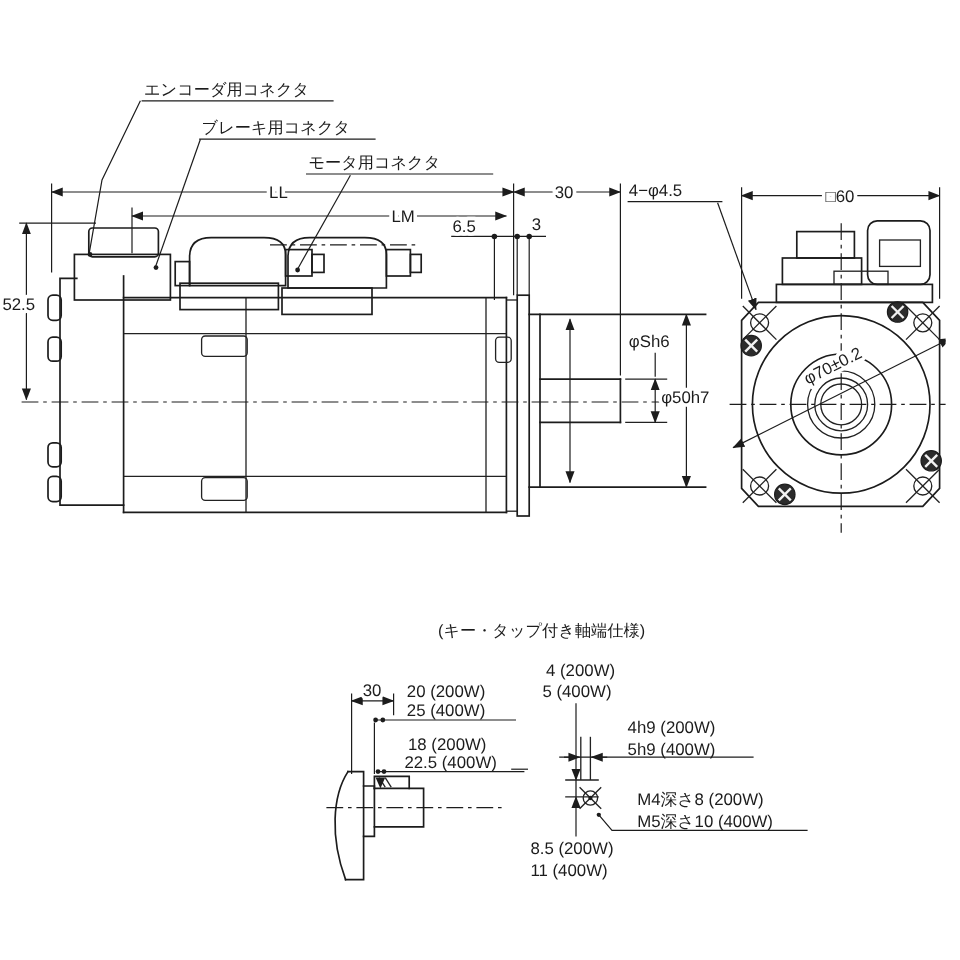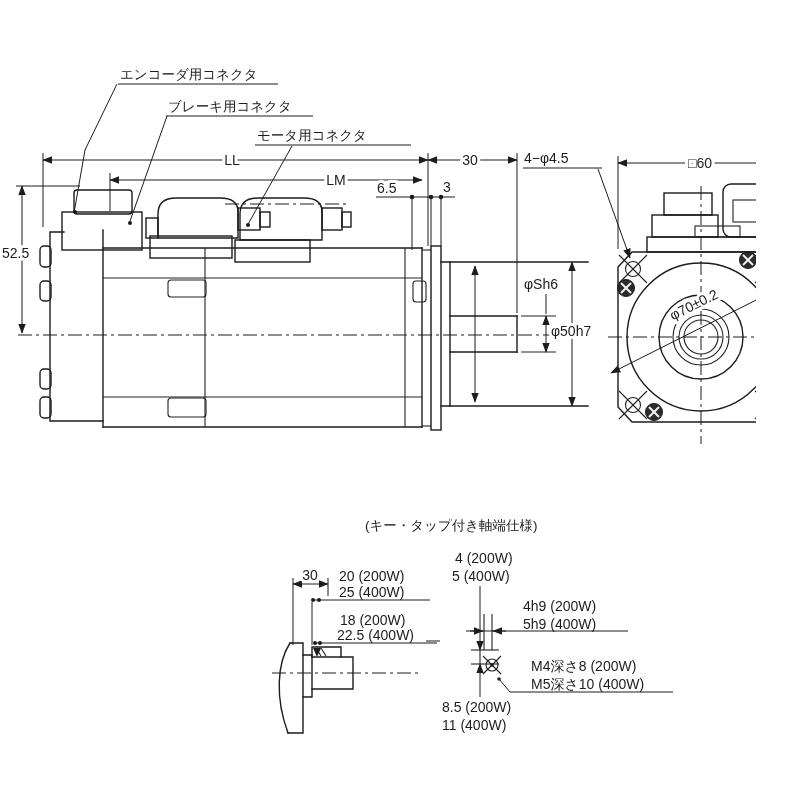--- a/index.html
+++ b/index.html
@@ -1,17 +1,17 @@
 <!DOCTYPE html>
 <html><head>
 <meta charset="utf-8">
 <style>
   html,body{margin:0;padding:0;background:#ffffff;}
   #stage{position:relative;width:756px;height:800px;background:#ffffff;overflow:hidden;
-         font-family:"Liberation Sans","DejaVu Sans",sans-serif;}
+         font-family:"Liberation Sans","DejaVu Sans",sans-serif;padding-left:32px;}
   svg{position:absolute;left:0;top:0;}
   svg text{fill:#1c1c1c;font-family:"Liberation Sans","DejaVu Sans",sans-serif;}
   .geo{stroke:#1c1c1c;stroke-width:1.4;fill:none;stroke-linecap:square;}
   .geo-thin{stroke:#222;stroke-width:1.1;fill:none;}
   .dim{stroke:#1c1c1c;stroke-width:1;fill:none;}
   .cl{stroke:#1c1c1c;stroke-width:1;fill:none;stroke-dasharray:14 4 3 4;}
   .txt{font-size:14px;}
   .txts{font-size:13.5px;}
   .halo{paint-order:stroke;stroke:#ffffff;stroke-width:6px;stroke-linejoin:round;}
   .fillDark{fill:#1c1c1c;stroke:none;}

